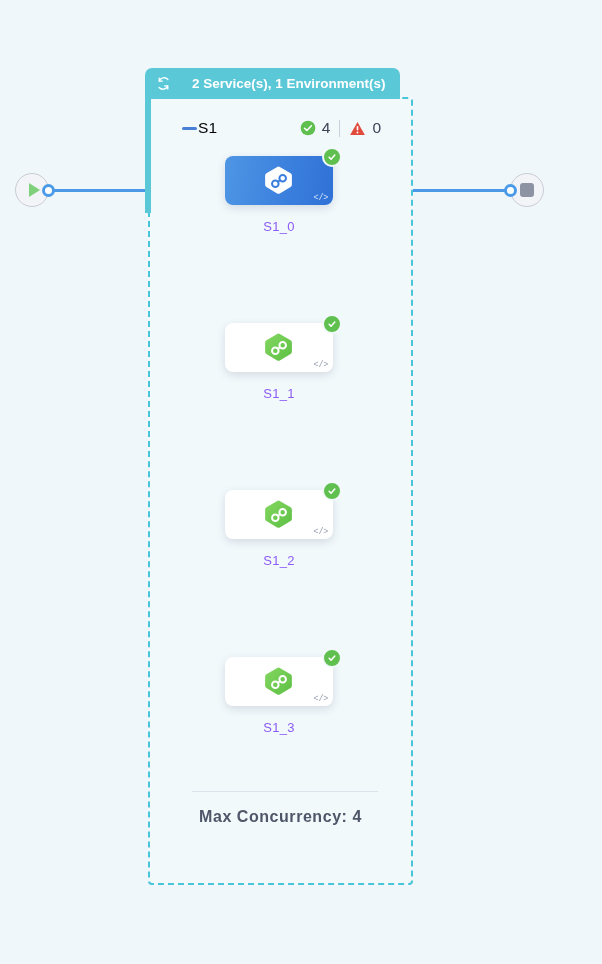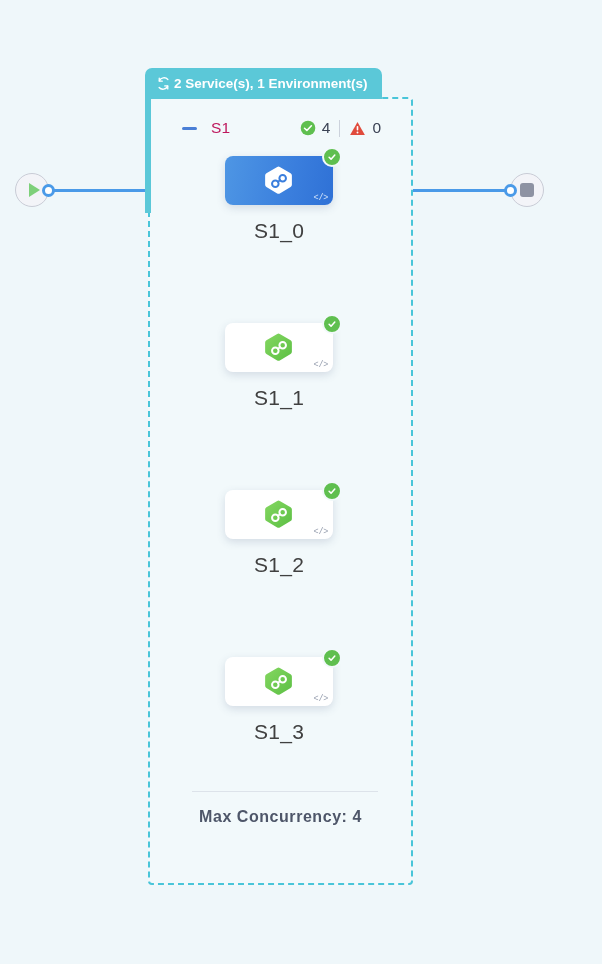--- a/index.html
+++ b/index.html
@@ -81,21 +81,21 @@
 
   .group-tab {
     position: absolute;
     left: 0; top: 0;
     height: 31px;
     padding: 0 14px 0 11px;
     background: #5bc8d8;
     border-radius: 7px 7px 0 0;
     display: flex;
     align-items: center;
-    gap: 3px;
+    gap: 21px;
     color: #ffffff;
     font-size: 13.5px;
     font-weight: bold;
     white-space: nowrap;
     z-index: 3;
   }
   .tab-icon { display: block; }
 
   
   .group-spine {
@@ -134,23 +134,22 @@
     width: 18px; height: 18px;
     display: flex; align-items: center; justify-content: center;
     cursor: pointer;
   }
   .minus-bar {
     width: 15px; height: 3px;
     background: #4a7fd6;
     border-radius: 2px;
   }
   .group-name {
-    margin-left: 13px;
     font-size: 15.5px;
-    color: #be185d;
+    color: #000000;
     letter-spacing: .2px;
   }
   .status-cluster {
     margin-left: auto;
     margin-right: 32px;
     display: flex;
     align-items: center;
     gap: 7px;
   }
   .status-item {
@@ -216,22 +215,22 @@
     bottom: 2px;
     font-size: 8.5px;
     font-family: "Liberation Mono", monospace;
     letter-spacing: -.3px;
   }
   .node-card.blue .code-badge  { color: #cfe2fa; }
   .node-card.white .code-badge { color: #98a0b0; }
 
   .node-label {
     margin-top: 14px;
-    font-size: 21px;
-    color: #404040;
+    font-size: 13px;
+    color: #8b5cf6;
     letter-spacing: .3px;
   }
 
   
   .group-divider {
     position: absolute;
     left: 47px;
     top: 723px;
     width: 186px;
     height: 1px;

